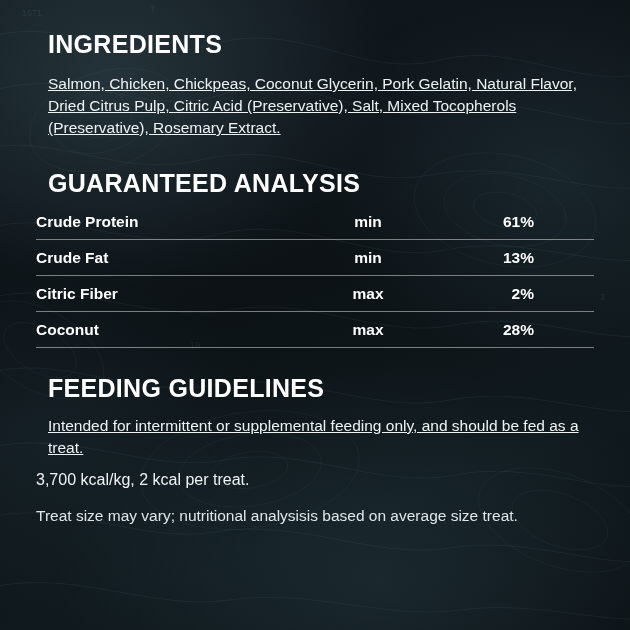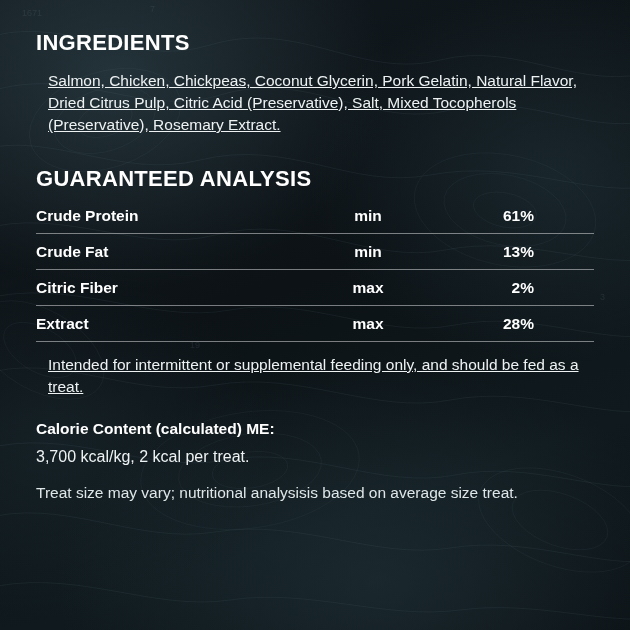--- a/index.html
+++ b/index.html
@@ -34,24 +34,24 @@
     pointer-events: none;
     opacity: 0.5;
   }
   .texture svg { display: block; }
   .content {
     position: relative;
     padding: 30px 36px 0 36px;
     box-sizing: border-box;
   }
   h2.section-title {
-    font-size: 22px;
+    font-size: 25px;
     font-weight: bold;
     letter-spacing: 0.3px;
-    margin: 0 0 14px 0;
+    margin: 0 0 14px 12px;
     color: #ffffff;
   }
   h2.section-title.ga {
     margin-top: 30px;
     margin-bottom: 6px;
   }
   h2.section-title.fg {
     margin-top: 26px;
     margin-bottom: 8px;
   }
@@ -174,28 +174,28 @@
           <td class="nutrient">Crude Fat</td>
           <td class="qualifier">min</td>
           <td class="value">13%</td>
         </tr>
         <tr>
           <td class="nutrient">Citric Fiber</td>
           <td class="qualifier">max</td>
           <td class="value">2%</td>
         </tr>
         <tr>
-          <td class="nutrient">Extract</td>
+          <td class="nutrient">Coconut</td>
           <td class="qualifier">max</td>
           <td class="value">28%</td>
         </tr>
       </tbody>
     </table>
 
+    <h2 class="section-title fg">FEEDING GUIDELINES</h2>
     <p class="body-text feeding-text">Intended for intermittent or supplemental feeding only, and should be fed as a treat.</p>
 
-    <p class="calorie-heading">Calorie Content (calculated) ME:</p>
     <p class="calorie-value">3,700 kcal/kg, 2 kcal per treat.</p>
 
     <p class="disclaimer">Treat size may vary; nutritional analysisis based on average size treat.</p>
 
   </div>
 </div>
 
 </body></html>

